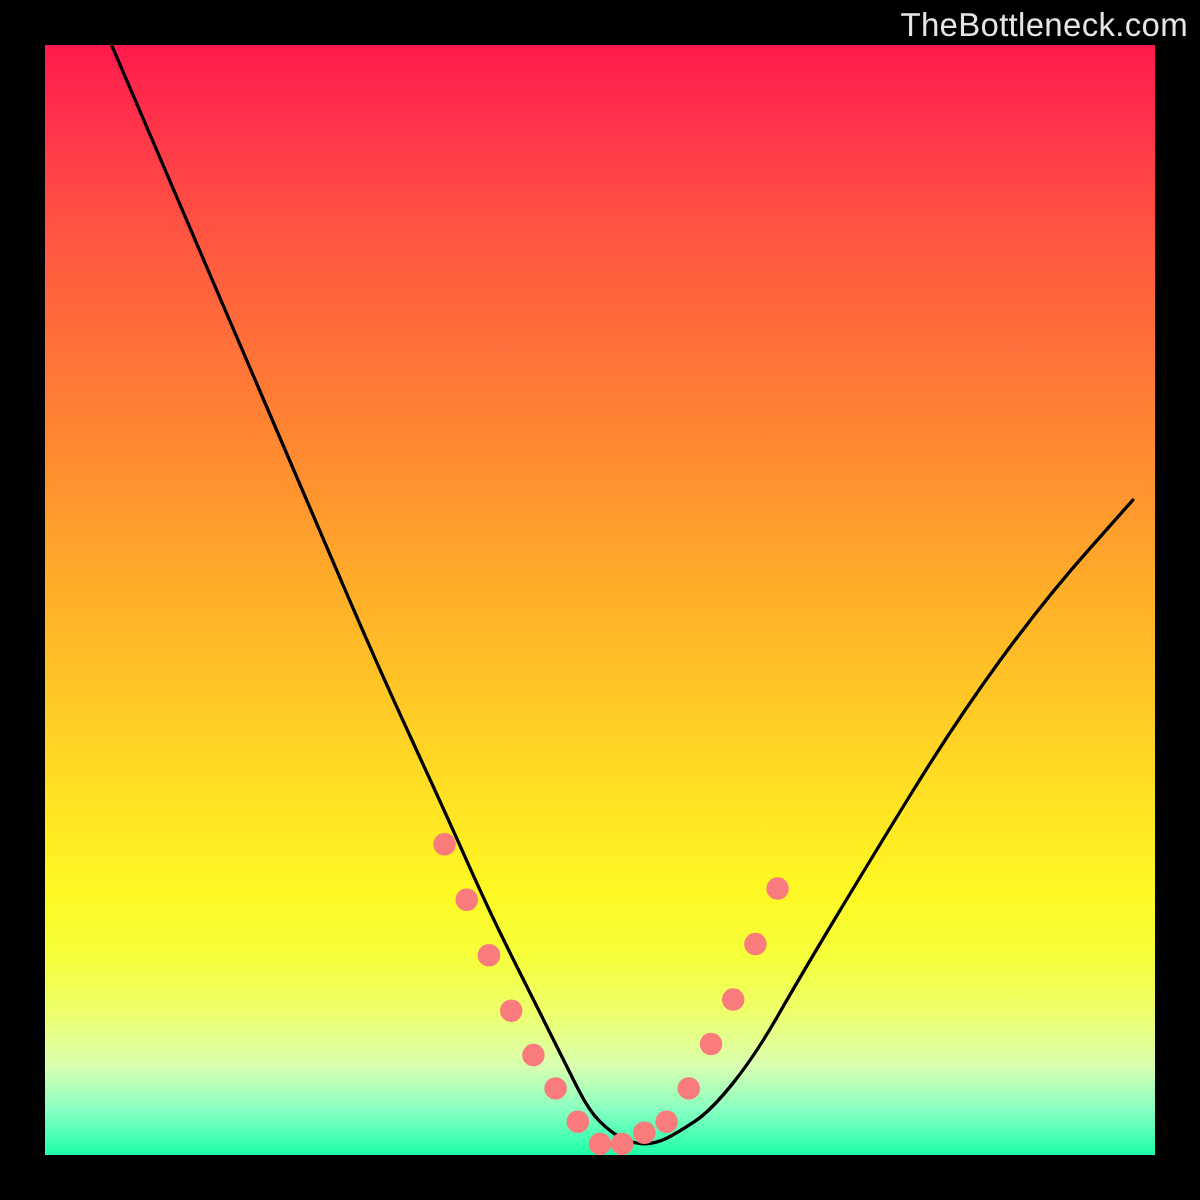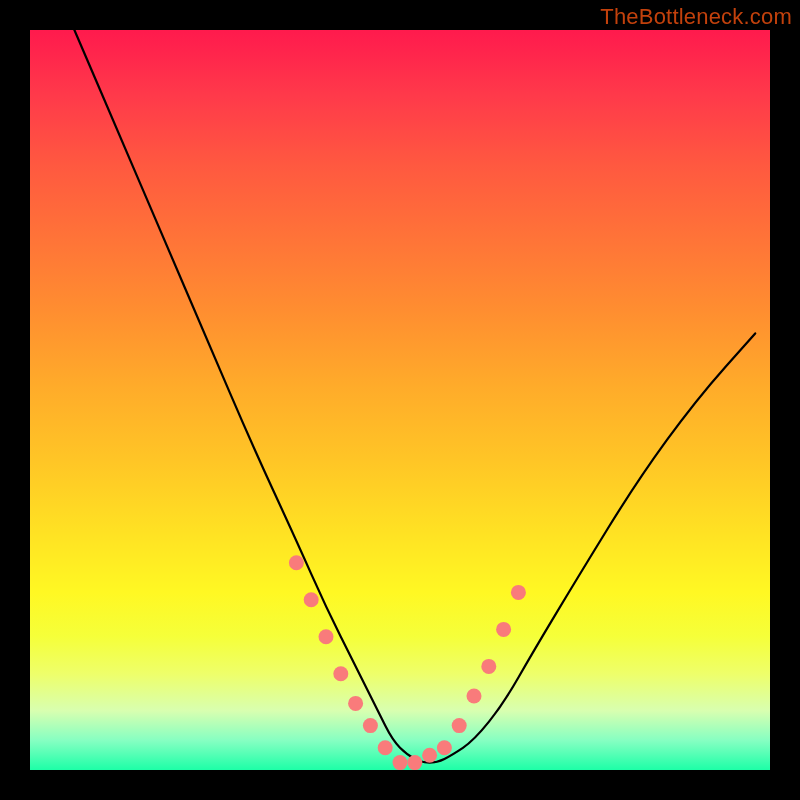--- a/index.html
+++ b/index.html
@@ -36,21 +36,21 @@
       #f5ff3a 82%,
       #eeff6a 87%,
       #d8ffb0 92%,
       #86ffc2 96%,
       #1dffa7 100%);
   }
   .watermark {
     position: absolute;
     top: 4px;
     right: 8px;
-    color: #c2410c;
+    color: #e5e5e5;
     font-size: 22px;
     font-weight: 500;
     letter-spacing: 0.2px;
     z-index: 50;
   }
   svg.overlay {
     position: absolute;
     left: 0;
     top: 0;
     width: 740px;

